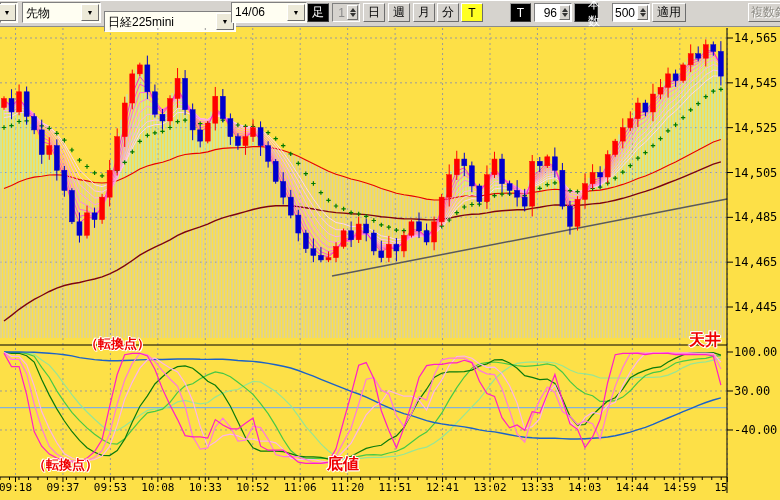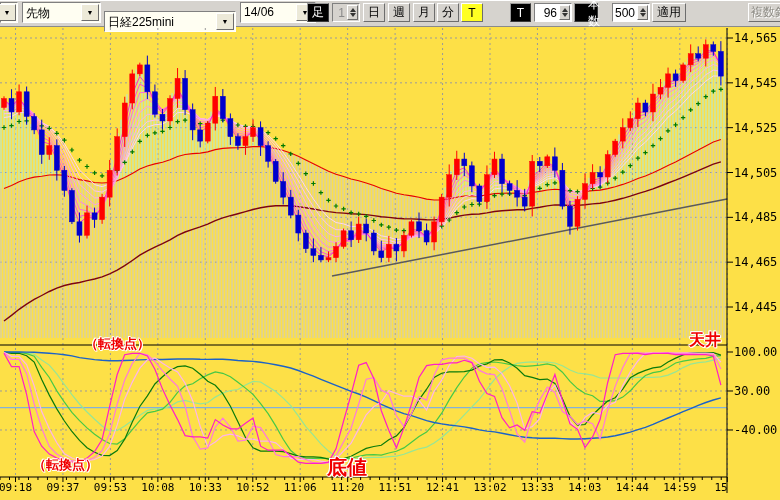--- a/index.html
+++ b/index.html
@@ -51,21 +51,21 @@
       <div class="carrow">▼</div>
     </div>
     <div class="combo" style="left:22px;width:79px;">
       <span class="ctxt">先物</span>
       <div class="carrow">▼</div>
     </div>
     <div class="combo" style="left:104px;width:132px;margin-top:9px;">
       <span class="ctxt">日経225mini</span>
       <div class="carrow">▼</div>
     </div>
-    <div class="combo" style="left:240px;width:76px;">
+    <div class="combo" style="left:231px;width:76px;">
       <span class="ctxt">14/06</span>
       <div class="carrow">▼</div>
     </div>
     <div class="tagblk" style="left:307px;width:22px;">足</div>
     <div class="spin spinDis" style="left:332px;width:28px;">
       <span class="sval">1</span>
       <span class="ud">
           <i class="up"></i>
           <i class="dn"></i>
         </span>
@@ -472,14 +472,14 @@
       <text x="632.35" y="491" fill="#000" text-anchor="middle" style="font-family:DejaVu Sans Mono,Liberation Mono,monospace;font-size:11px">14:44</text>
       <line x1="679.8000000000001" y1="477" x2="679.8000000000001" y2="482" stroke="#000000" stroke-width="1"></line>
       <text x="679.8000000000001" y="491" fill="#000" text-anchor="middle" style="font-family:DejaVu Sans Mono,Liberation Mono,monospace;font-size:11px">14:59</text>
       <line x1="727.25" y1="477" x2="727.25" y2="482" stroke="#000000" stroke-width="1"></line>
       <text x="721" y="491" fill="#000" text-anchor="middle" style="font-family:DejaVu Sans Mono,Liberation Mono,monospace;font-size:11px">15</text>
     </svg>
 
   <div class="ann annred" style="left:85px;top:335px;font-size:13px;">（転換点）</div>
   <div class="ann annred" style="left:689px;top:330px;font-size:16px;text-align:center;">天井</div>
   <div class="ann annred" style="left:33px;top:456px;font-size:13px;">（転換点）</div>
-  <div class="ann annred" style="left:327px;top:454px;font-size:20px;">底値</div>
+  <div class="ann annred" style="left:327px;top:454px;font-size:16px;">底値</div>
 </div>
 
 </body></html>

